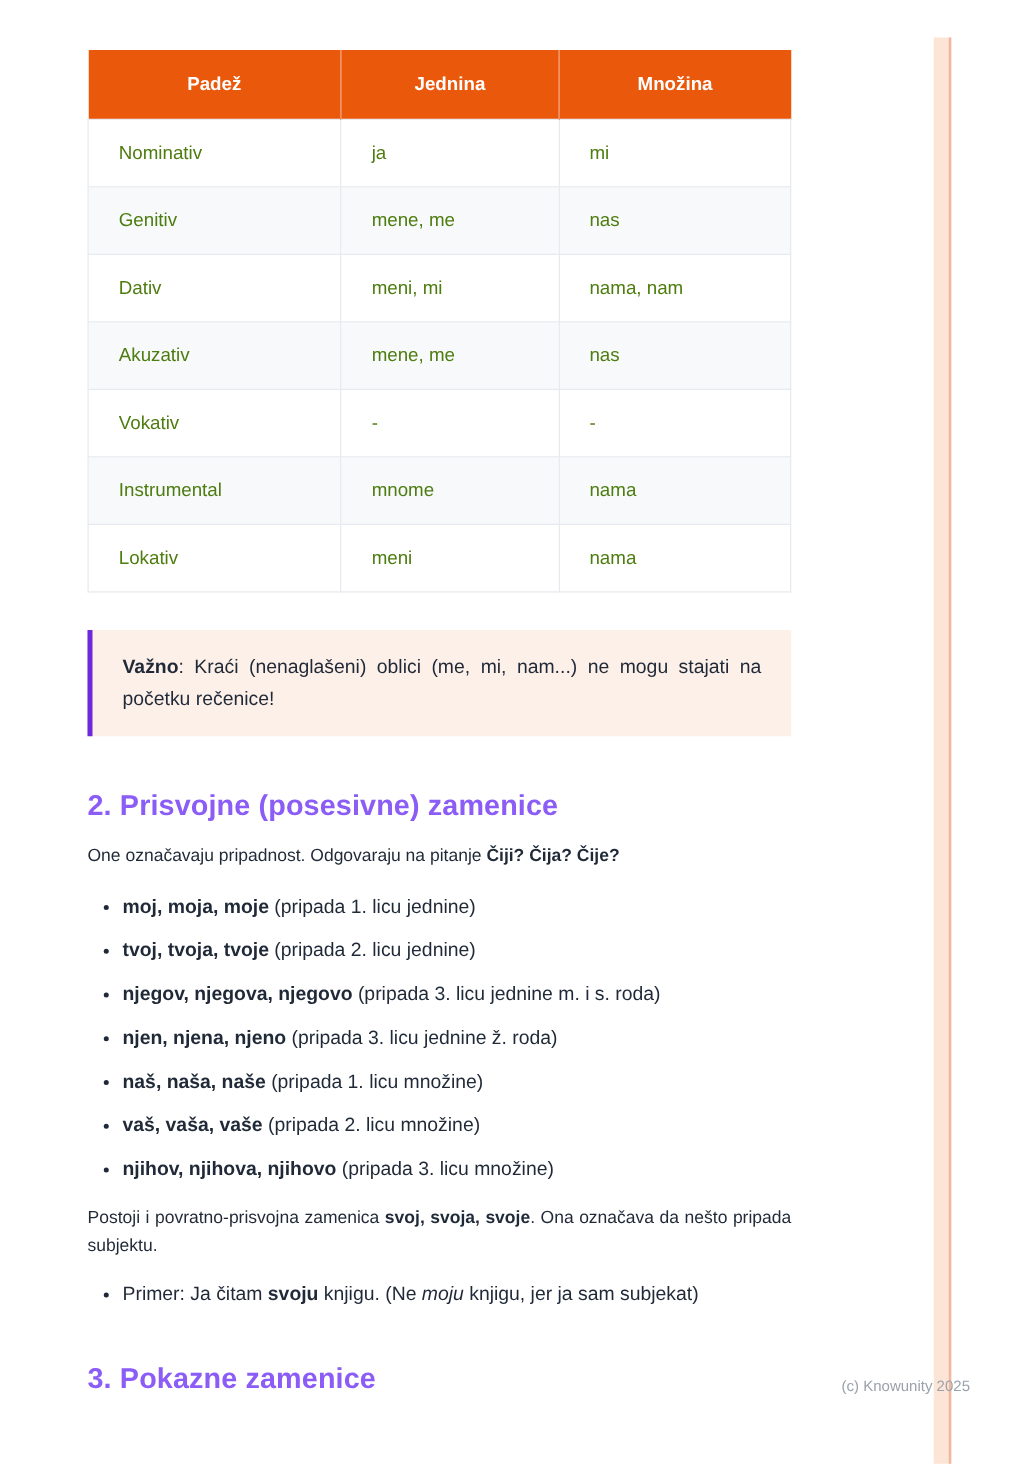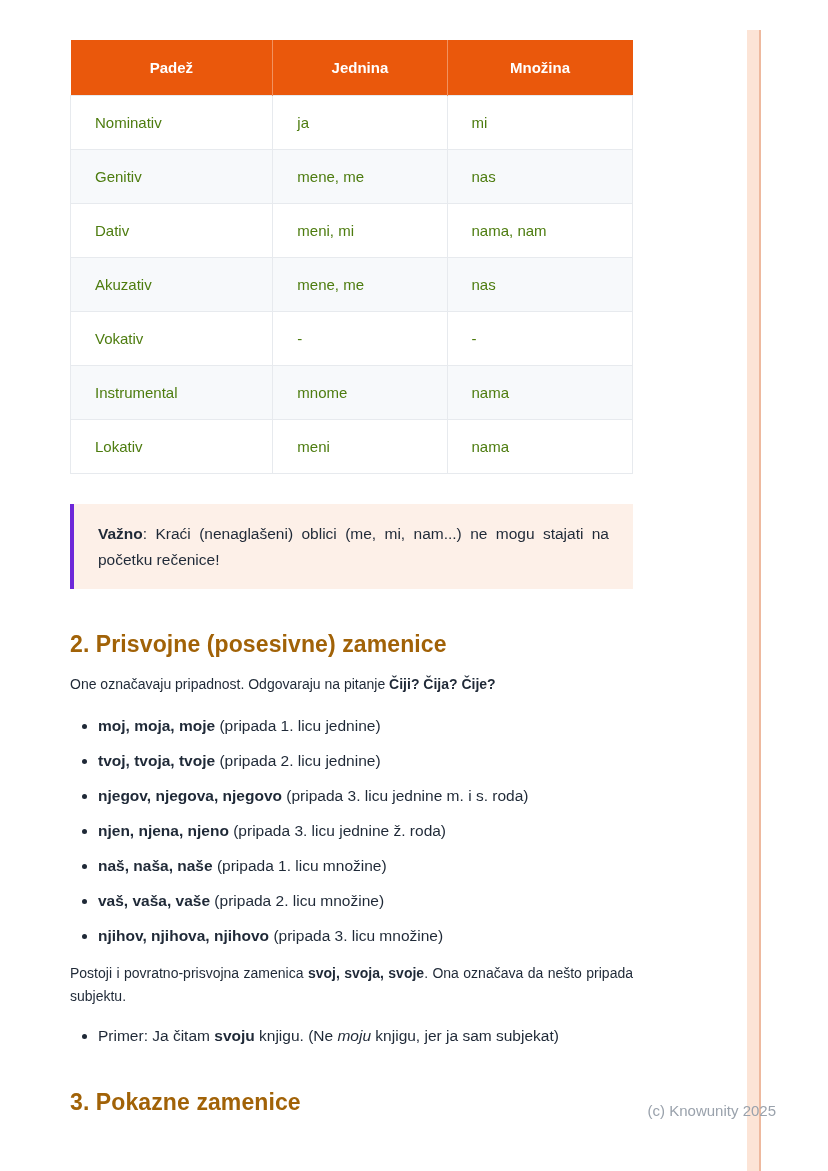--- a/index.html
+++ b/index.html
@@ -63,21 +63,21 @@
     line-height: 1.65;
     text-align: justify;
     color: #1f2937;
   }
   .b { font-weight: 700; }
   .i { font-style: italic; }
 
   
   h2.sec-heading {
     margin-top: 42px;
-    color: #a16207;
+    color: #8b5cf6;
     font-size: 23px;
     font-weight: 700;
     letter-spacing: 0.1px;
   }
   p.para {
     margin-top: 15px;
     font-size: 14px;
     line-height: 1.65;
   }
   p.justify { text-align: justify; }
@@ -90,21 +90,21 @@
   ul.bullets li {
     margin-bottom: 14px;
     line-height: 1.35;
   }
   ul.single { margin-top: 18px; margin-bottom: 16px; }
 
   .footer-copy {
     position: absolute;
     top: 1102px;
     right: 52px;
-    font-size: 15px;
+    font-size: 12px;
     color: #9aa2ac;
     z-index: 2;
   }
 </style>
 </head>
 <body>
 
 <div class="page-stripe"></div>
 
 <div class="content">

